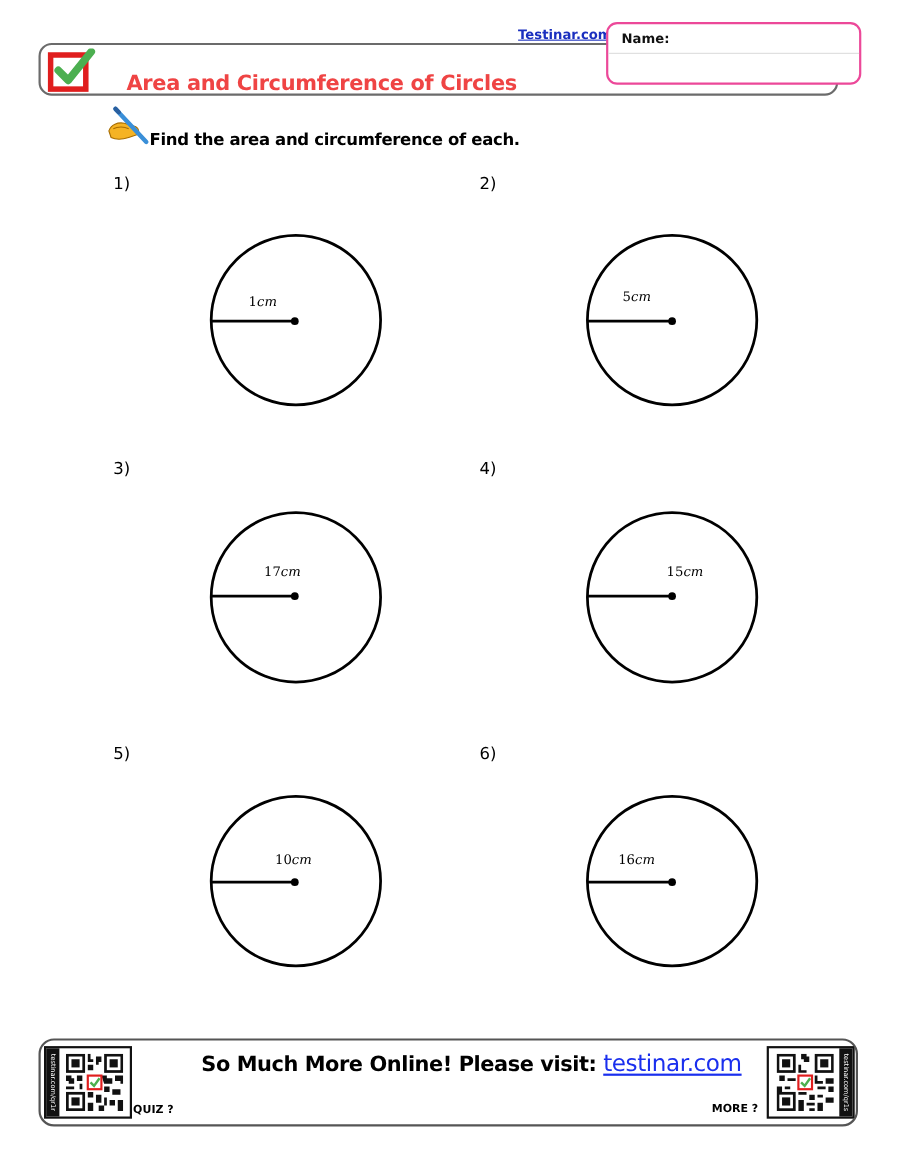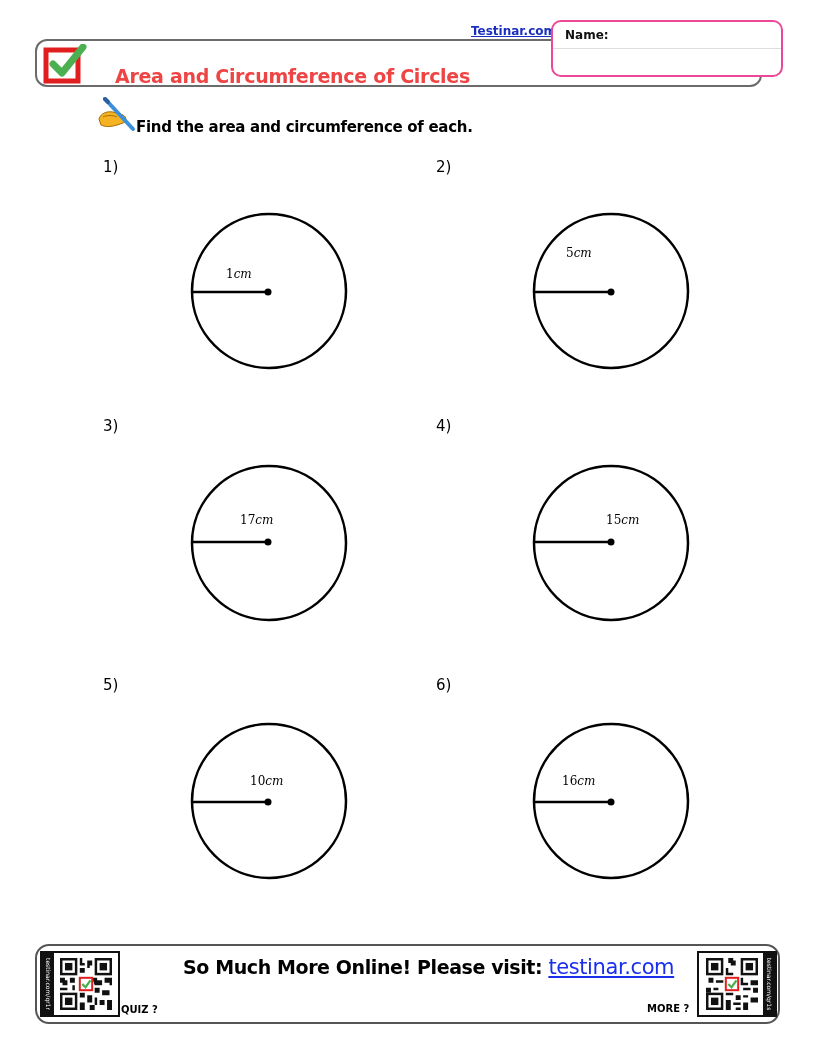--- a/index.html
+++ b/index.html
@@ -83,21 +83,21 @@
 <div class="radius-label" style="left:226px; top:267px;"><span>1</span><span class="unit">cm</span></div>
 
 <div class="problem-num" style="left:436px; top:158px;">2)</div>
 <div class="circle-wrap" style="left:531px; top:211px;">
   <svg viewBox="0 0 160 160">
       <circle cx="80" cy="80" r="77" fill="none" stroke="#000" stroke-width="2.5"></circle>
       <line x1="3" y1="81" x2="80" y2="81" stroke="#000" stroke-width="2.5"></line>
       <circle cx="80" cy="81" r="3.5" fill="#000"></circle>
     </svg>
 </div>
-<div class="radius-label" style="left:566px; top:246px;"><span>5</span><span class="unit">cm</span></div>
+<div class="radius-label" style="left:566px; top:263px;"><span>5</span><span class="unit">cm</span></div>
 
 <div class="problem-num" style="left:103px; top:417px;">3)</div>
 <div class="circle-wrap" style="left:189px; top:463px;">
   <svg viewBox="0 0 160 160">
       <circle cx="80" cy="80" r="77" fill="none" stroke="#000" stroke-width="2.5"></circle>
       <line x1="3" y1="79" x2="79" y2="79" stroke="#000" stroke-width="2.5"></line>
       <circle cx="79" cy="79" r="3.5" fill="#000"></circle>
     </svg>
 </div>
 <div class="radius-label" style="left:240px; top:513px;"><span>17</span><span class="unit">cm</span></div>

